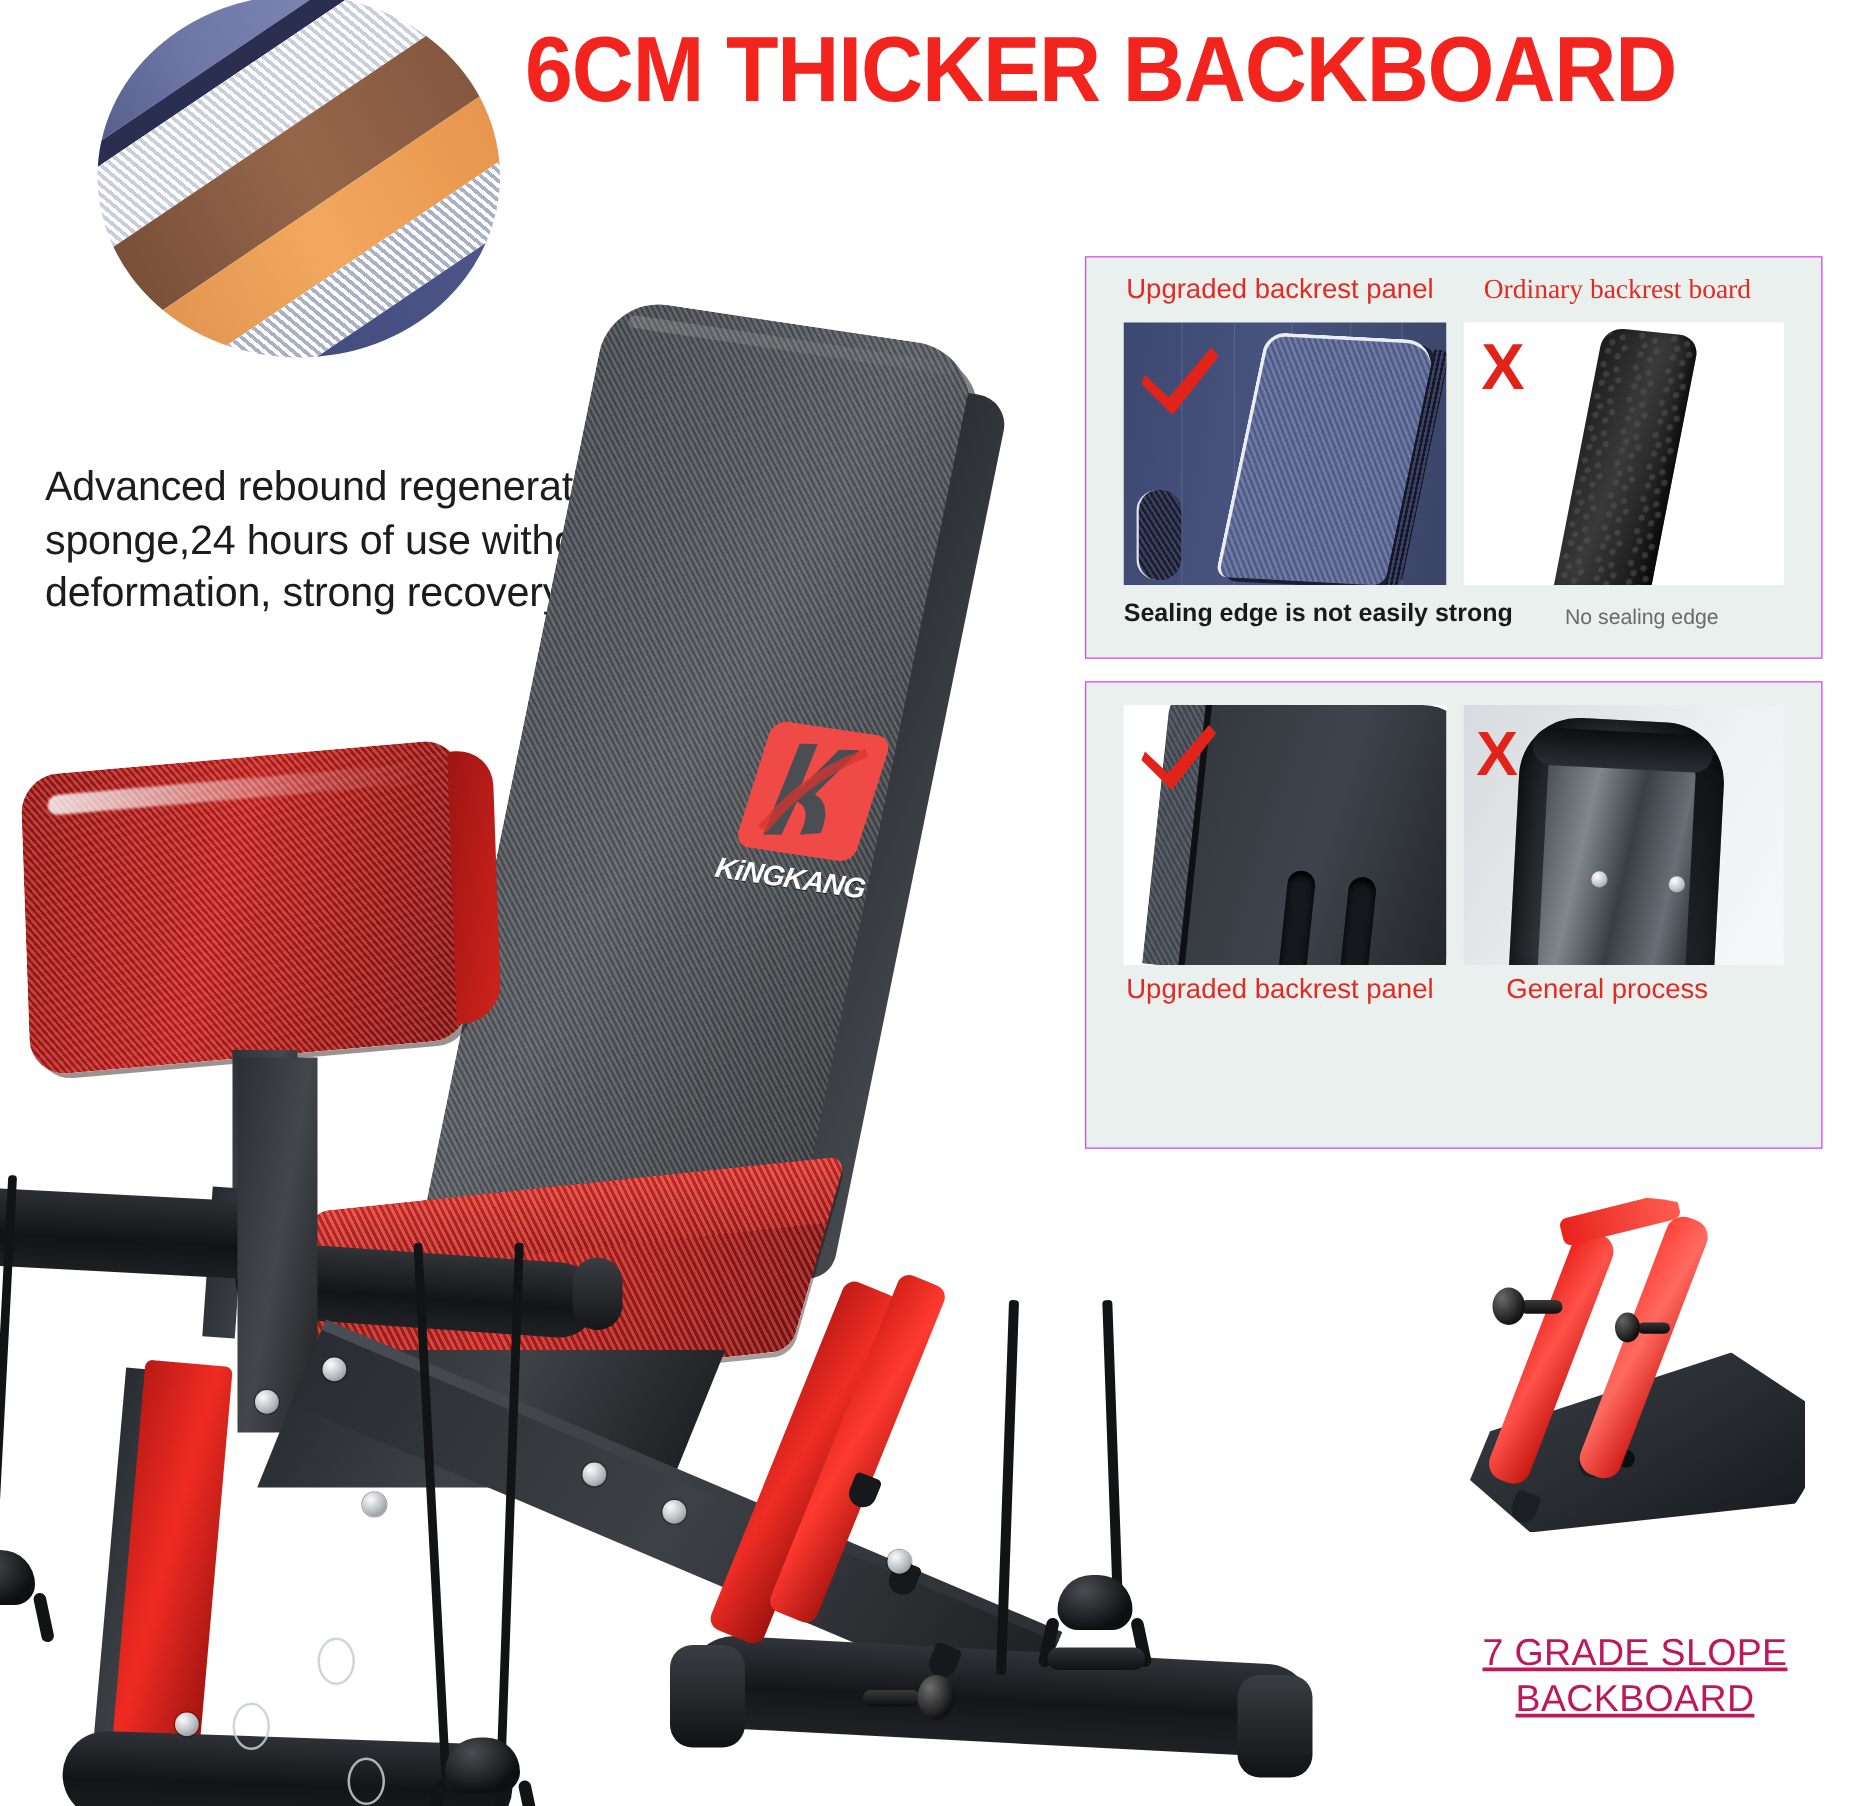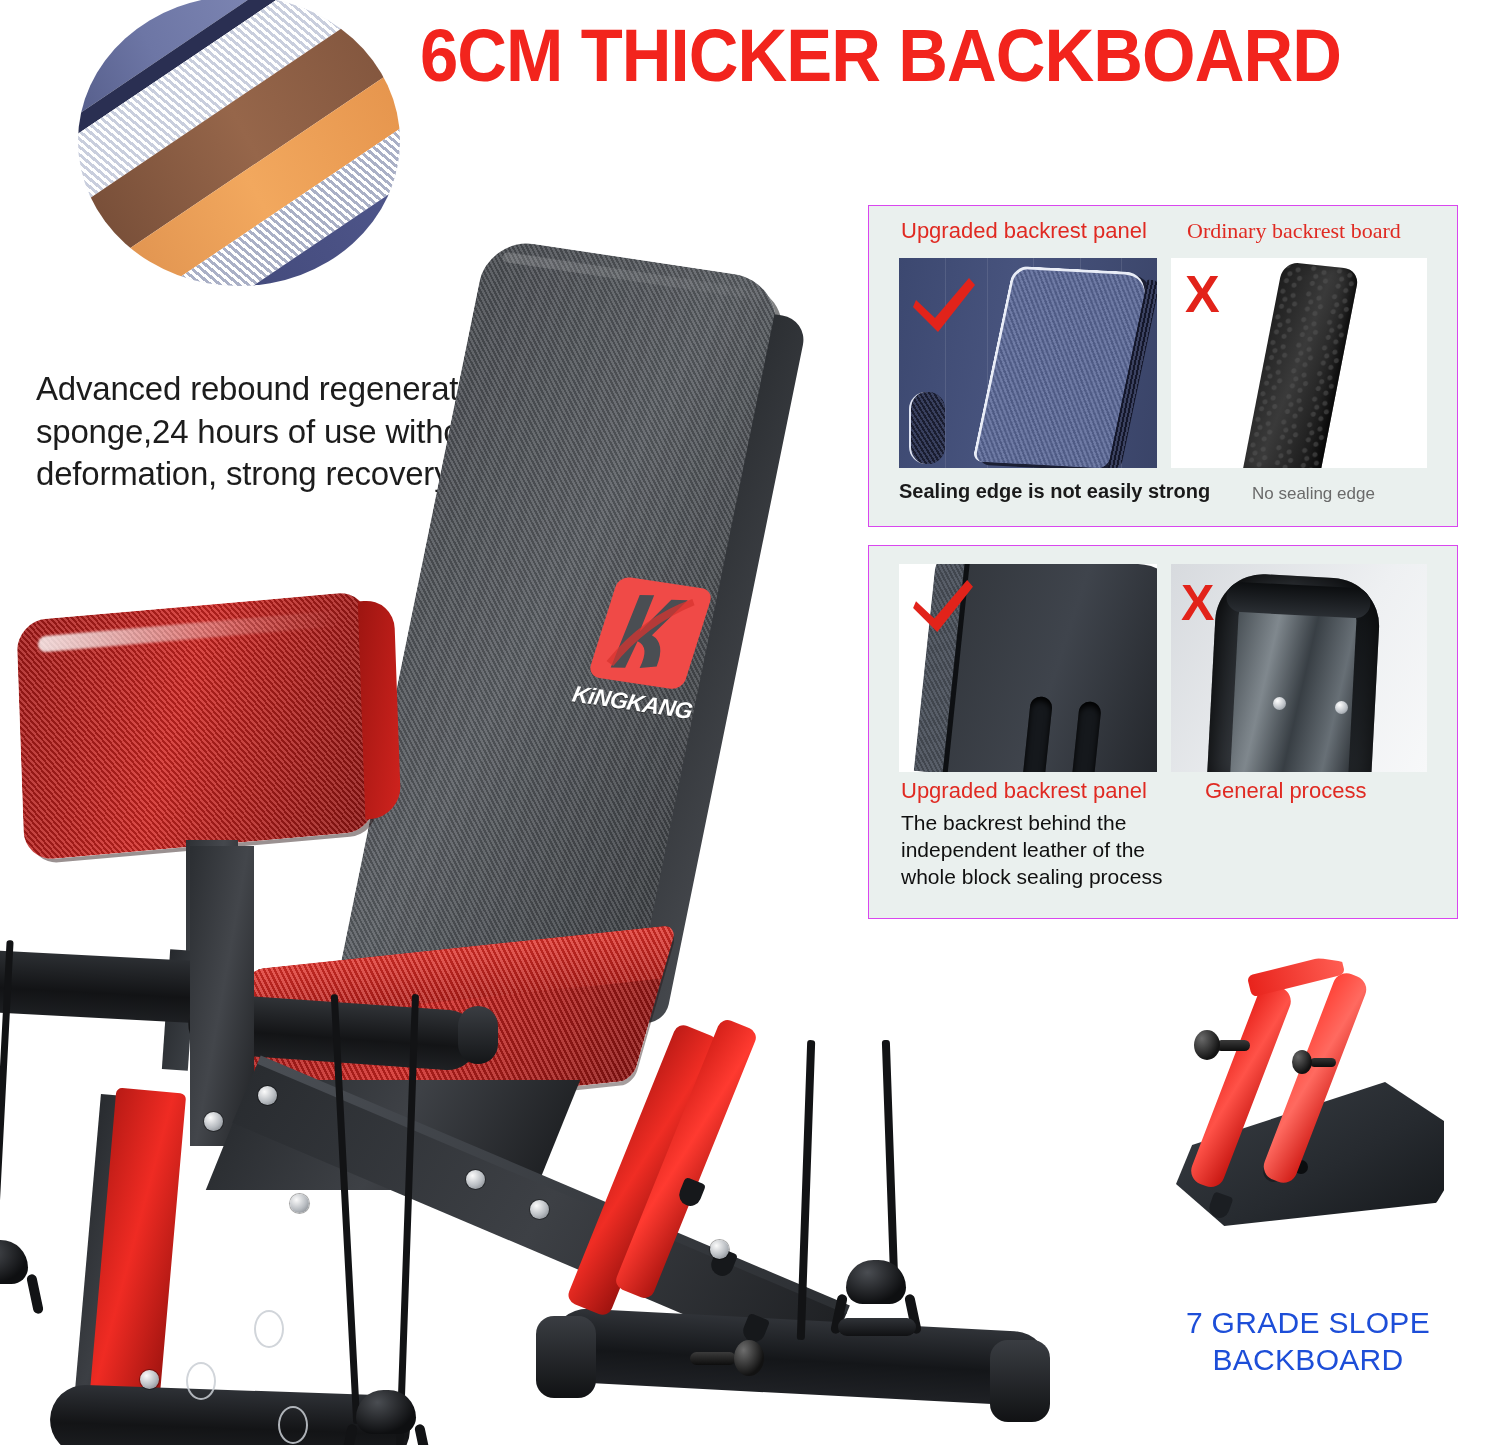--- a/index.html
+++ b/index.html
@@ -174,21 +174,21 @@
     background:radial-gradient(ellipse at 30% 28%,#6a6a6a,#141414 70%);}
   .sl-knob2{position:absolute;left:140px;top:92px;width:44px;height:24px;}
   .sl-knob2 .stem{position:absolute;right:0;top:8px;width:26px;height:9px;border-radius:5px;
     background:linear-gradient(180deg,#333,#0c0c0c);}
   .sl-knob2 .cap2{position:absolute;left:0;top:0;width:20px;height:24px;border-radius:10px/12px;
     background:radial-gradient(ellipse at 30% 28%,#646464,#111 70%);}
   .sl-notch{position:absolute;width:20px;height:24px;background:#1b1e22;border-radius:4px 4px 10px 10px;}
 
   .slope-cap{
     position:absolute;left:1140px;top:1305px;width:336px;text-align:center;
-    font-size:30px;line-height:1.22;color:#1d4ed8;letter-spacing:.3px;
+    font-size:30px;line-height:1.22;color:#be185d;letter-spacing:.3px;text-decoration:underline;
   }
 
   
   .bench{position:absolute;left:-10px;top:250px;width:1120px;height:1195px;}
 
   .cf-dark{
     background:
       repeating-linear-gradient(52deg,rgba(255,255,255,.10) 0 2px,rgba(0,0,0,.16) 2px 4px),
       linear-gradient(108deg,#4d5055,#5d6166 45%,#3b3e42);
   }
@@ -475,21 +475,20 @@
     <div class="ph ph-nw" style="position:absolute;left:302px;top:18px;width:256px;height:208px;">
       <div class="nw-body"></div>
       <div class="rivet" style="left:40%;top:64%;"></div>
       <div class="rivet" style="left:64%;top:66%;"></div>
       <div class="mark-x" style="left:10px;top:14px;font-size:50px;">X</div>
     </div>
 
     <div class="cap cap-red" style="left:32px;top:232px;">Upgraded backrest panel</div>
     <div class="cap cap-red" style="left:336px;top:232px;">General process</div>
 
-    <div class="cap cap-body" style="left:32px;top:264px;">The backrest behind the independent leather of the whole block sealing process</div>
   </div>
 
   <div class="inset-slope">
     <div class="sl-dark"></div>
     <div class="sl-notch" style="left:112px;top:200px;transform:rotate(20deg);"></div>
     <div class="sl-notch" style="left:58px;top:236px;transform:rotate(20deg);"></div>
     <div class="sl-red-a"></div>
     <div class="sl-red-b"></div>
     <div class="sl-red-top"></div>
     <div class="sl-knob">

